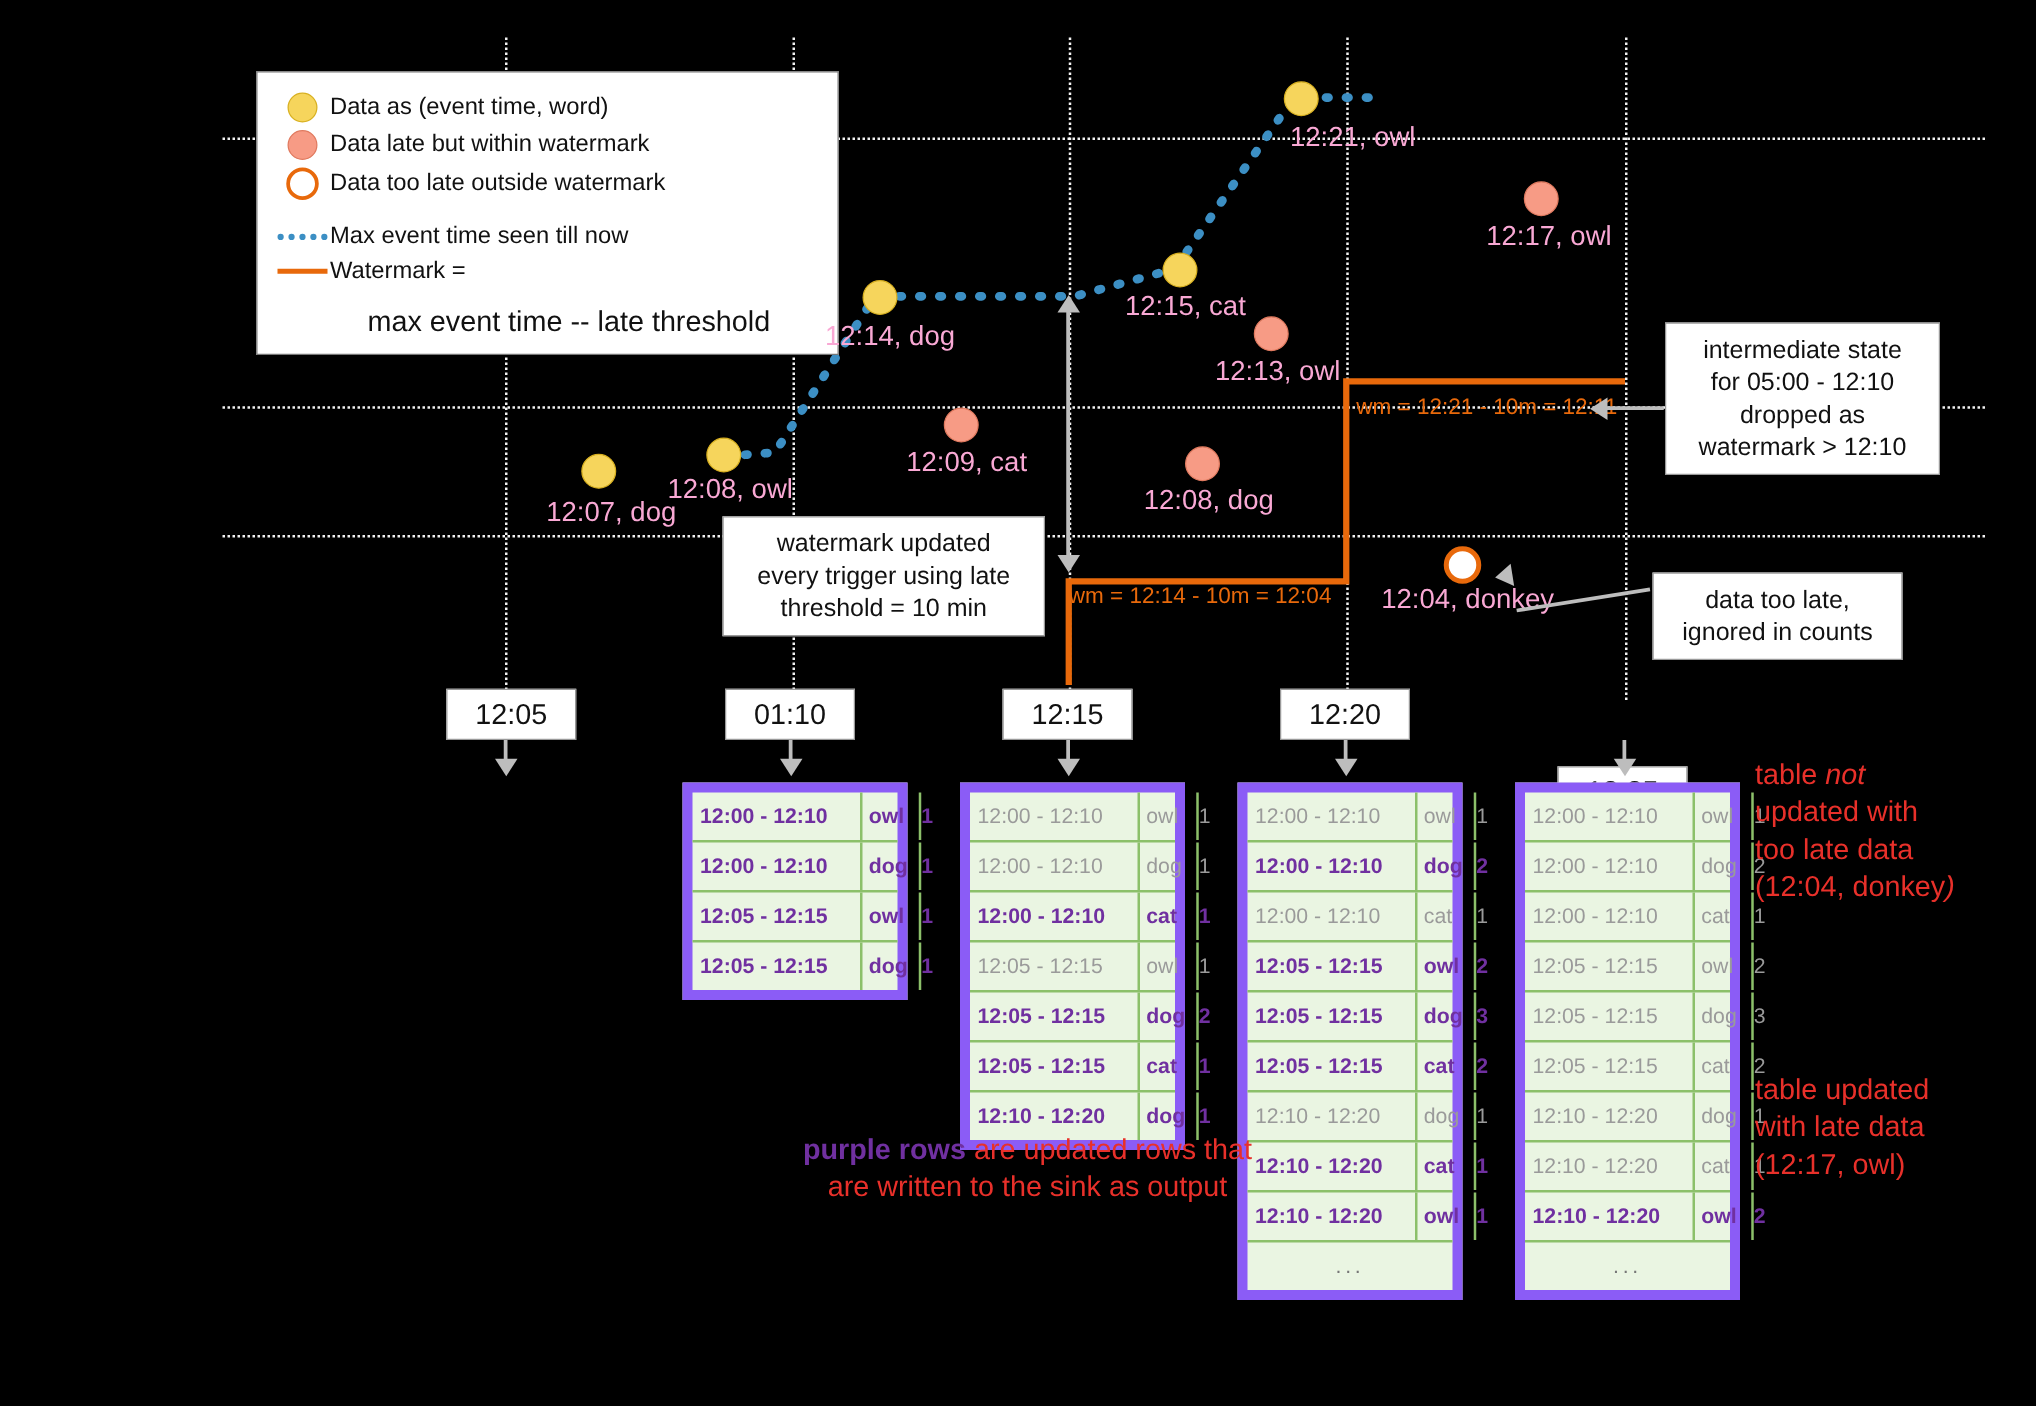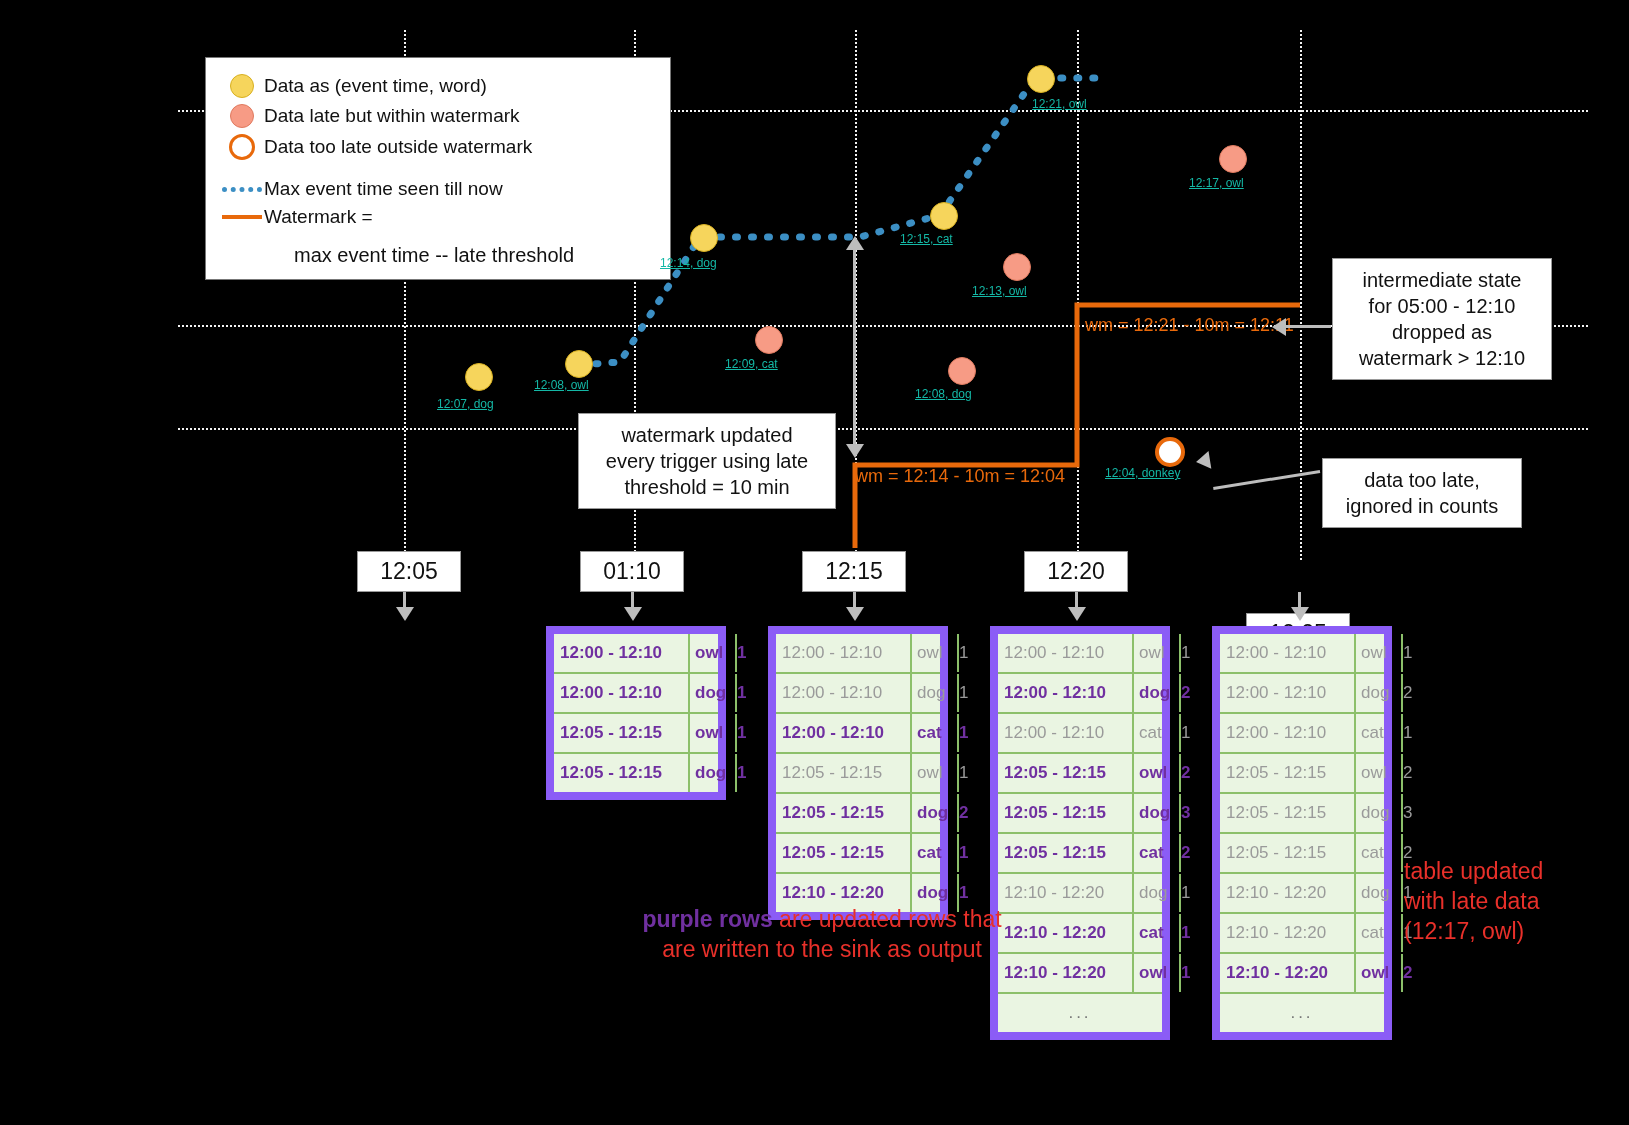--- a/index.html
+++ b/index.html
@@ -12,28 +12,28 @@
 
   
   .legend{position:absolute;background:#fff;border:1px solid #777;padding:10px 14px 12px 14px;box-sizing:border-box;}
   .legend-row{display:flex;align-items:center;margin:6px 0;font-size:19px;color:#111;}
   .legend-row .sw{width:44px;flex:0 0 44px;display:flex;justify-content:center;align-items:center;}
   .dot-y{width:22px;height:22px;border-radius:50%;background:#f6d55c;border:1px solid #d8b020;}
   .dot-r{width:22px;height:22px;border-radius:50%;background:#f79b85;border:1px solid #e07a5f;}
   .dot-o{width:20px;height:20px;border-radius:50%;background:#fff;border:3px solid #e8690b;}
   .line-blue{width:40px;height:0;border-top:5px dotted #3c8fc4;}
   .line-orange{width:40px;height:0;border-top:4px solid #e8690b;}
-  .legend-ind{padding-left:44px;font-size:20px;color:#111;}
+  .legend-ind{padding-left:44px;font-size:23px;color:#111;}
 
   
   .pt{position:absolute;border-radius:50%;}
   .pt.y{background:#f6d55c;border:1px solid #d8b020;width:26px;height:26px;}
   .pt.r{background:#f79b85;border:1px solid #e07a5f;width:26px;height:26px;}
   .pt.o{background:#fff;border:4px solid #e8690b;width:22px;height:22px;}
-  .ptlabel{position:absolute;color:#14b8a6;font-size:12px;white-space:nowrap;text-decoration:underline;}
+  .ptlabel{position:absolute;color:#f9a8d4;font-size:22px;white-space:nowrap;}
 
   
   .callout{position:absolute;background:#fff;border:1px solid #999;color:#111;font-size:20px;line-height:26px;padding:8px 12px;box-sizing:border-box;text-align:center;}
 
   
   .timebox{position:absolute;background:#fff;border:1px solid #999;color:#111;font-size:23px;text-align:center;padding:6px 0;width:104px;box-sizing:border-box;}
 
   
   .arrow-down{position:absolute;width:0;height:0;border-left:9px solid transparent;border-right:9px solid transparent;border-top:14px solid #bdbdbd;}
   .arrow-stem{position:absolute;width:3px;background:#bdbdbd;}
@@ -345,20 +345,26 @@
       <div class="trow">
         <div class="c1 purple">12:10 - 12:20</div>
         <div class="c2 purple">owl</div>
         <div class="c3 purple">2</div>
       </div>
       <div class="trow" style="border-bottom: none;">
         <div class="c3 ellip" style="flex: 1 1 auto;">...</div>
       </div>
     </div>
 
+  <div class="note note-red" style="left:1404px;top:604px;width:215px;">
+    <div><span>table <span class="italic">not</span></span></div>
+    <div>updated with</div>
+    <div>too late data</div>
+    <div>(12:04, donkey<span class="italic">)</span></div>
+  </div>
 
   <div class="note note-red" style="left:1404px;top:856px;width:215px;">
     <div>table updated</div>
     <div>with late data</div>
     <div>(12:17, owl)</div>
   </div>
 
   <div class="note" style="left:512px;top:904px;width:620px;text-align:center;color:#e8302a;">
     <div>
       <span class="note-purple">purple rows</span><span> are updated rows that</span>

